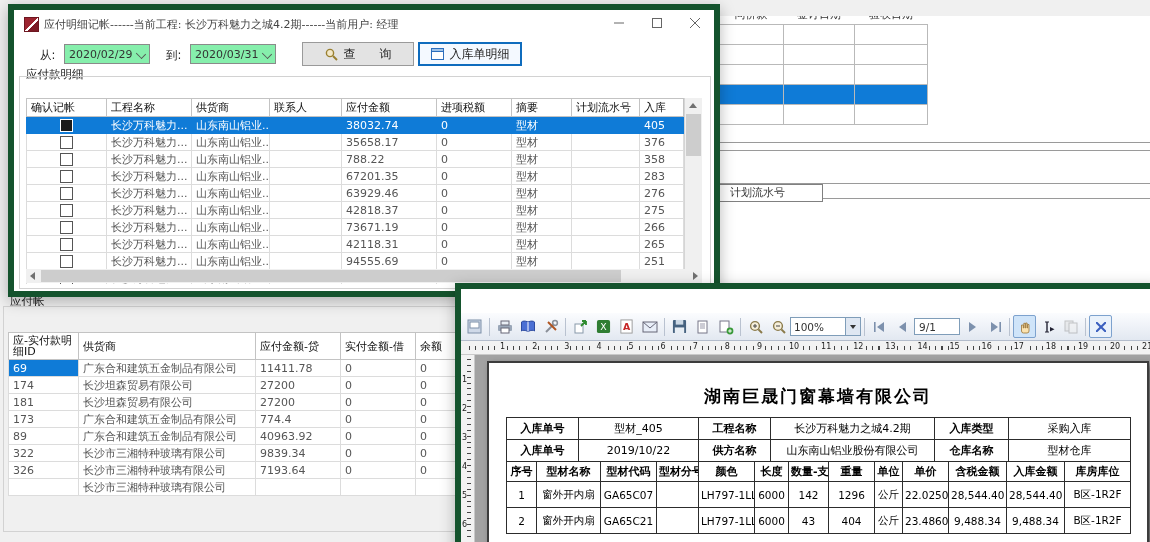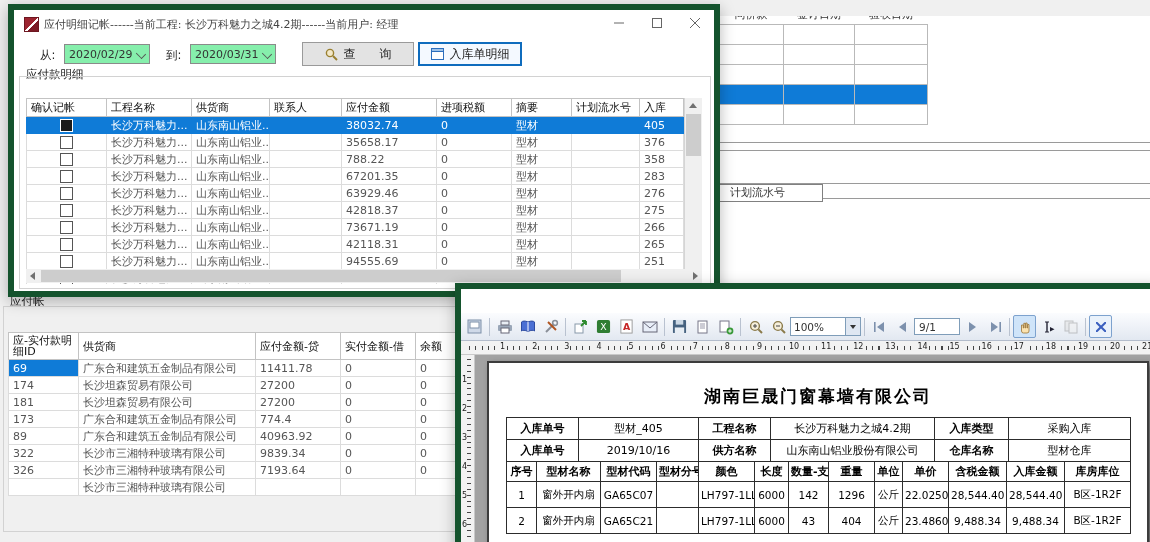--- a/index.html
+++ b/index.html
@@ -634,21 +634,21 @@
               <tr>
                 <td class="ilabel">入库单号</td>
                 <td>型材_405</td>
                 <td class="ilabel">工程名称</td>
                 <td>长沙万科魅力之城4.2期</td>
                 <td class="ilabel">入库类型</td>
                 <td>采购入库</td>
               </tr>
               <tr>
                 <td class="ilabel">入库单号</td>
-                <td>2019/10/16</td>
+                <td>2019/10/22</td>
                 <td class="ilabel">供方名称</td>
                 <td>山东南山铝业股份有限公司</td>
                 <td class="ilabel">仓库名称</td>
                 <td>型材仓库</td>
               </tr>
             </tbody>
           </table>
         <table class="report" id="rdetail" style="margin-top:-1px;">
           <colgroup>
               <col style="width:30px">

